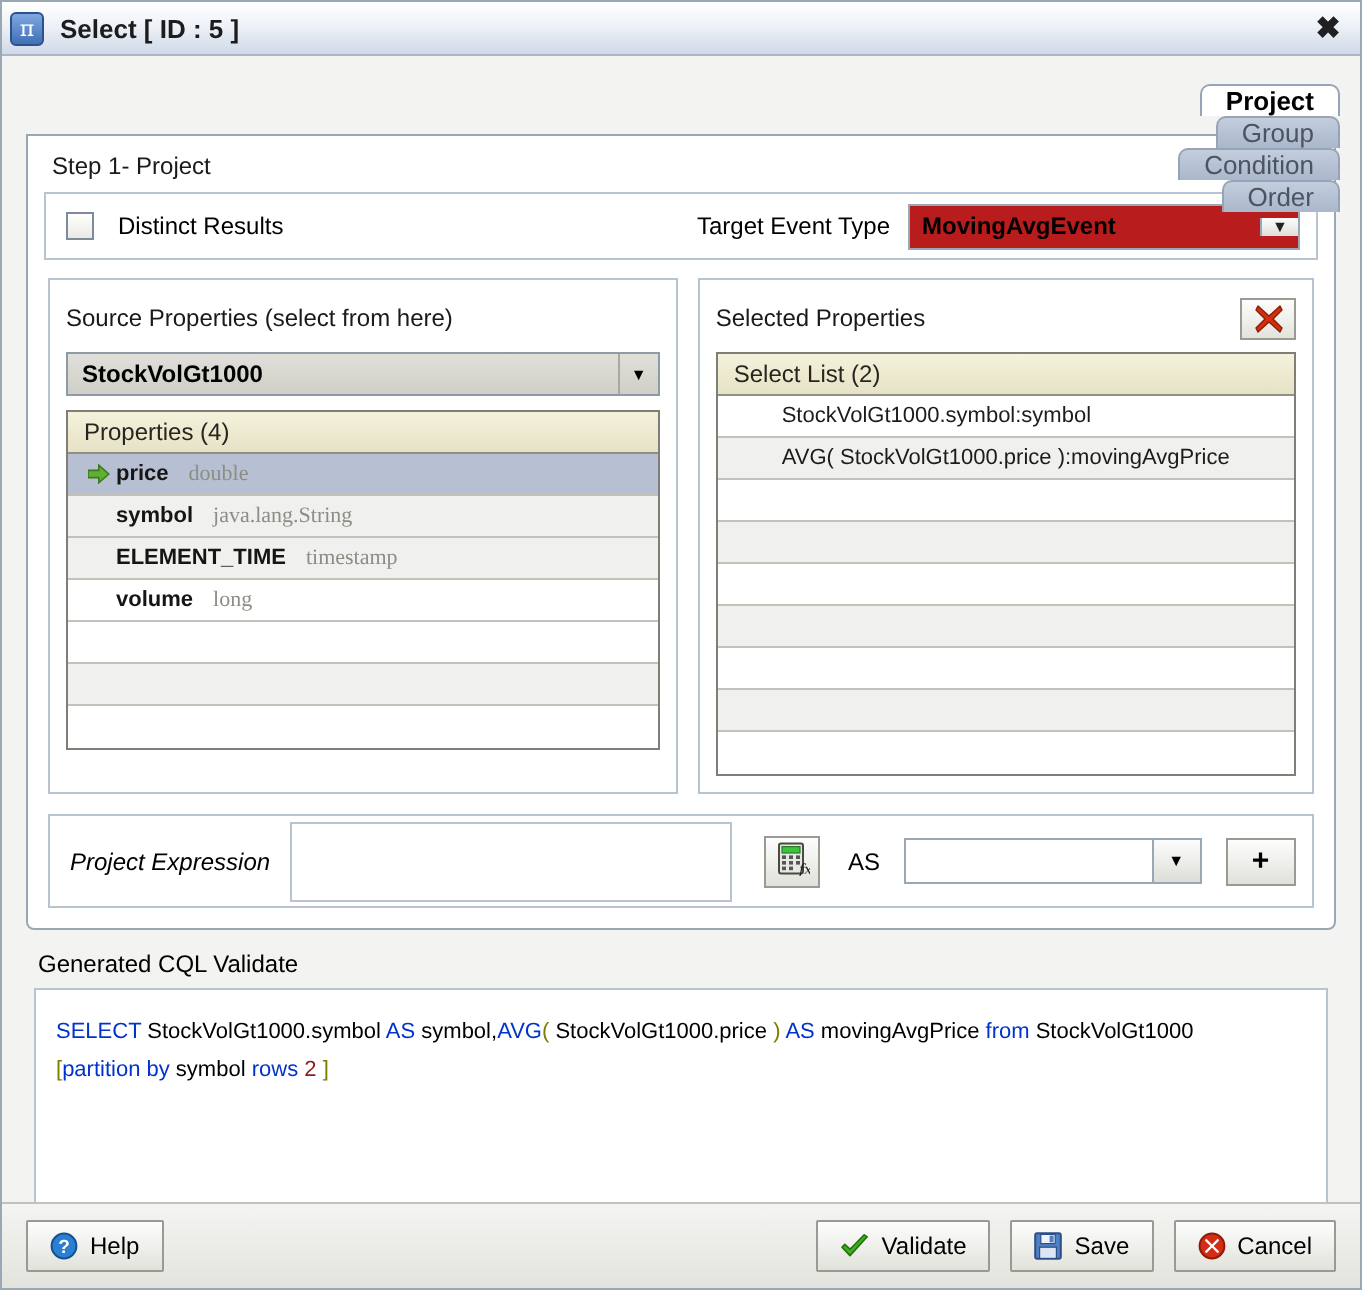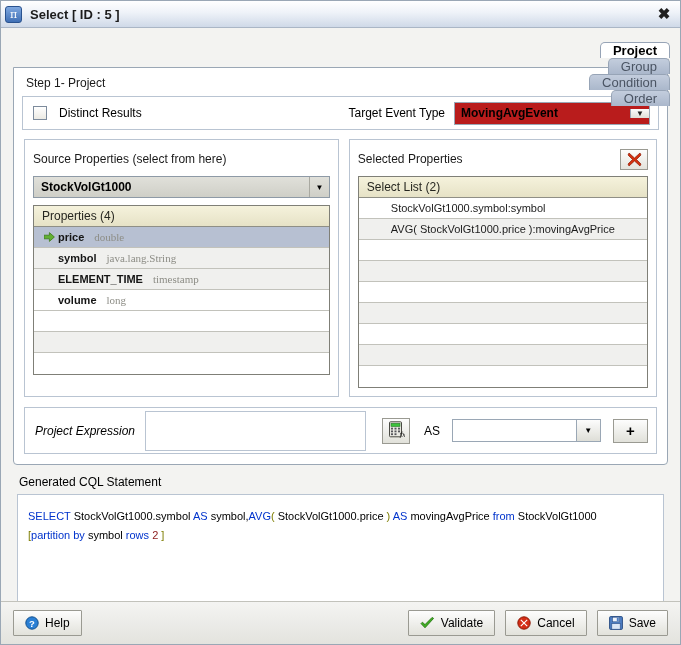--- a/index.html
+++ b/index.html
@@ -478,21 +478,21 @@
         <span class="as-label">AS</span>
         <div class="as-combo">
           <div class="cval"></div>
           <div class="carrow">▼</div>
         </div>
         <div class="plus-btn">+</div>
       </div>
 
     </div>
 
-    <div class="cql-label">Generated CQL Statement</div>
+    <div class="cql-label">Generated CQL Validate</div>
     <div class="cql-box">
       <span id="cql-text"><span class="kw">SELECT</span><span class="txt"> </span><span class="txt">StockVolGt1000.symbol</span><span class="txt"> </span><span class="kw">AS</span><span class="txt"> symbol,</span><span class="kw">AVG</span><span class="brk">(</span><span class="txt"> StockVolGt1000.price </span><span class="brk">)</span><span class="txt"> </span><span class="kw">AS</span><span class="txt"> movingAvgPrice </span><span class="kw">from</span><span class="txt">  StockVolGt1000</span><br><span class="brk">[</span><span class="kw">partition by</span><span class="txt">  symbol  </span><span class="kw">rows</span><span class="txt"> </span><span class="num">2</span><span class="txt"> </span><span class="brk">]</span></span>
     </div>
 
   </div>
 
   <div class="bottombar">
     <div class="btn">
       <span>
         <svg width="14" height="14" viewBox="0 0 14 14">
@@ -503,36 +503,36 @@
       <span>Help</span>
     </div>
     <div class="spacer"></div>
     <div class="btn">
       <span>
         <svg width="15" height="13" viewBox="0 0 15 13">
           <path d="M1 6.6 L5 10.8 L13.6 1.4 L12.1 0.4 L5 7.6 L2.4 5.2 Z" fill="#3fae22" stroke="#23700f" stroke-width="0.8" stroke-linejoin="round"></path>
         </svg>
       </span>
       <span>Validate</span>
-    </div>
-    <div class="btn">
-      <span>
-        <svg width="14" height="14" viewBox="0 0 14 14">
-          <circle cx="7" cy="7" r="6.2" fill="#d42d16" stroke="#8c1b08" stroke-width="1"></circle>
-          <path d="M4.2 3.4 L7 6.2 L9.8 3.4 L10.6 4.2 L7.8 7 L10.6 9.8 L9.8 10.6 L7 7.8 L4.2 10.6 L3.4 9.8 L6.2 7 L3.4 4.2 Z" fill="#ffffff"></path>
-        </svg>
-      </span>
-      <span>Cancel</span>
     </div>
     <div class="btn">
       <span>
         <svg width="14" height="14" viewBox="0 0 14 14">
           <rect x="0.6" y="0.6" width="12.8" height="12.8" rx="1" fill="#4f7fc4" stroke="#2c4f85" stroke-width="1"></rect>
           <rect x="3.4" y="1.2" width="7.2" height="4.6" fill="#eef3fb" stroke="#2c4f85" stroke-width="0.6"></rect>
           <rect x="7.8" y="1.8" width="2" height="3.4" fill="#4f7fc4"></rect>
           <rect x="2.8" y="7.6" width="8.4" height="5.6" fill="#dce6f5" stroke="#2c4f85" stroke-width="0.6"></rect>
         </svg>
       </span>
       <span>Save</span>
     </div>
+    <div class="btn">
+      <span>
+        <svg width="14" height="14" viewBox="0 0 14 14">
+          <circle cx="7" cy="7" r="6.2" fill="#d42d16" stroke="#8c1b08" stroke-width="1"></circle>
+          <path d="M4.2 3.4 L7 6.2 L9.8 3.4 L10.6 4.2 L7.8 7 L10.6 9.8 L9.8 10.6 L7 7.8 L4.2 10.6 L3.4 9.8 L6.2 7 L3.4 4.2 Z" fill="#ffffff"></path>
+        </svg>
+      </span>
+      <span>Cancel</span>
+    </div>
   </div>
 
 </div>
 
 </body></html>

